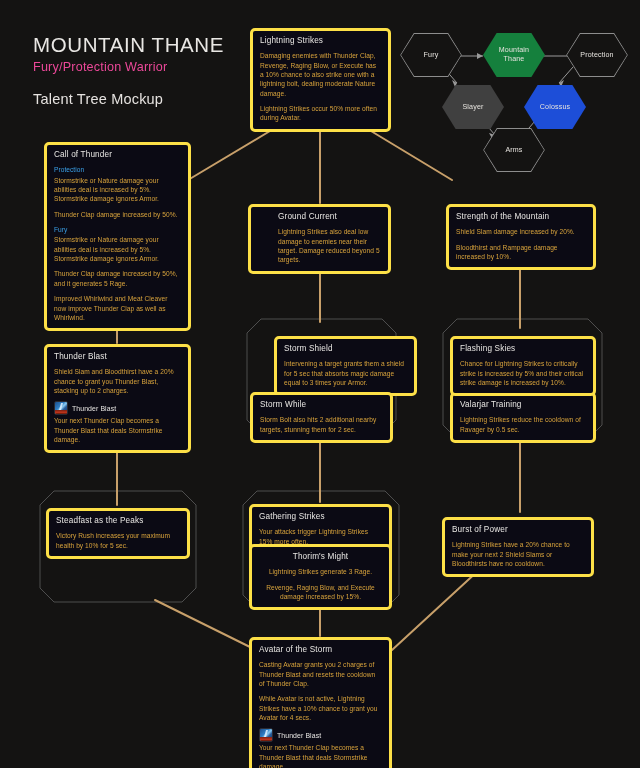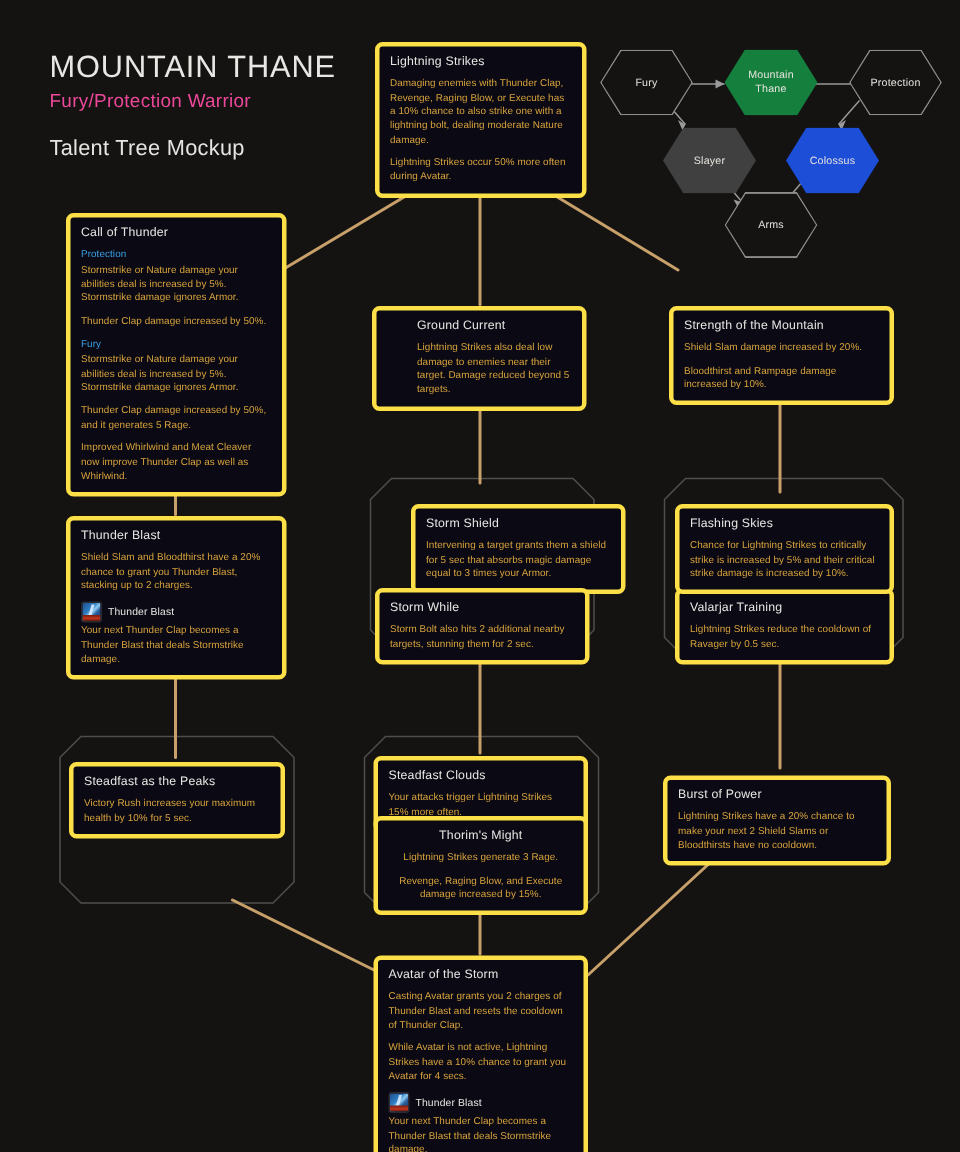--- a/index.html
+++ b/index.html
@@ -256,21 +256,21 @@
     <p>Chance for Lightning Strikes to critically strike is increased by 5% and their critical strike damage is increased by 10%.</p>
   </div>
 
   <div class="tip" style="left:46px;top:508px;width:144px;">
     <div class="tname">Steadfast as the Peaks</div>
     <p>Victory Rush increases your maximum health by  10% for 5 sec.</p>
   </div>
 
 
   <div class="tip" style="left:249px;top:504px;width:143px;">
-    <div class="tname">Steadfast Clouds</div>
+    <div class="tname">Gathering Strikes</div>
     <p>Your attacks trigger Lightning Strikes 15% more often.</p>
   </div>
 
   <div class="tip" style="left:249px;top:544px;width:143px;text-align:center;">
     <div class="tname">Thorim's Might</div>
     <p>Lightning Strikes generate 3 Rage.</p>
     <p>Revenge, Raging Blow, and Execute damage increased by 15%.</p>
   </div>
 
   <div class="tip" style="left:442px;top:517px;width:152px;">

